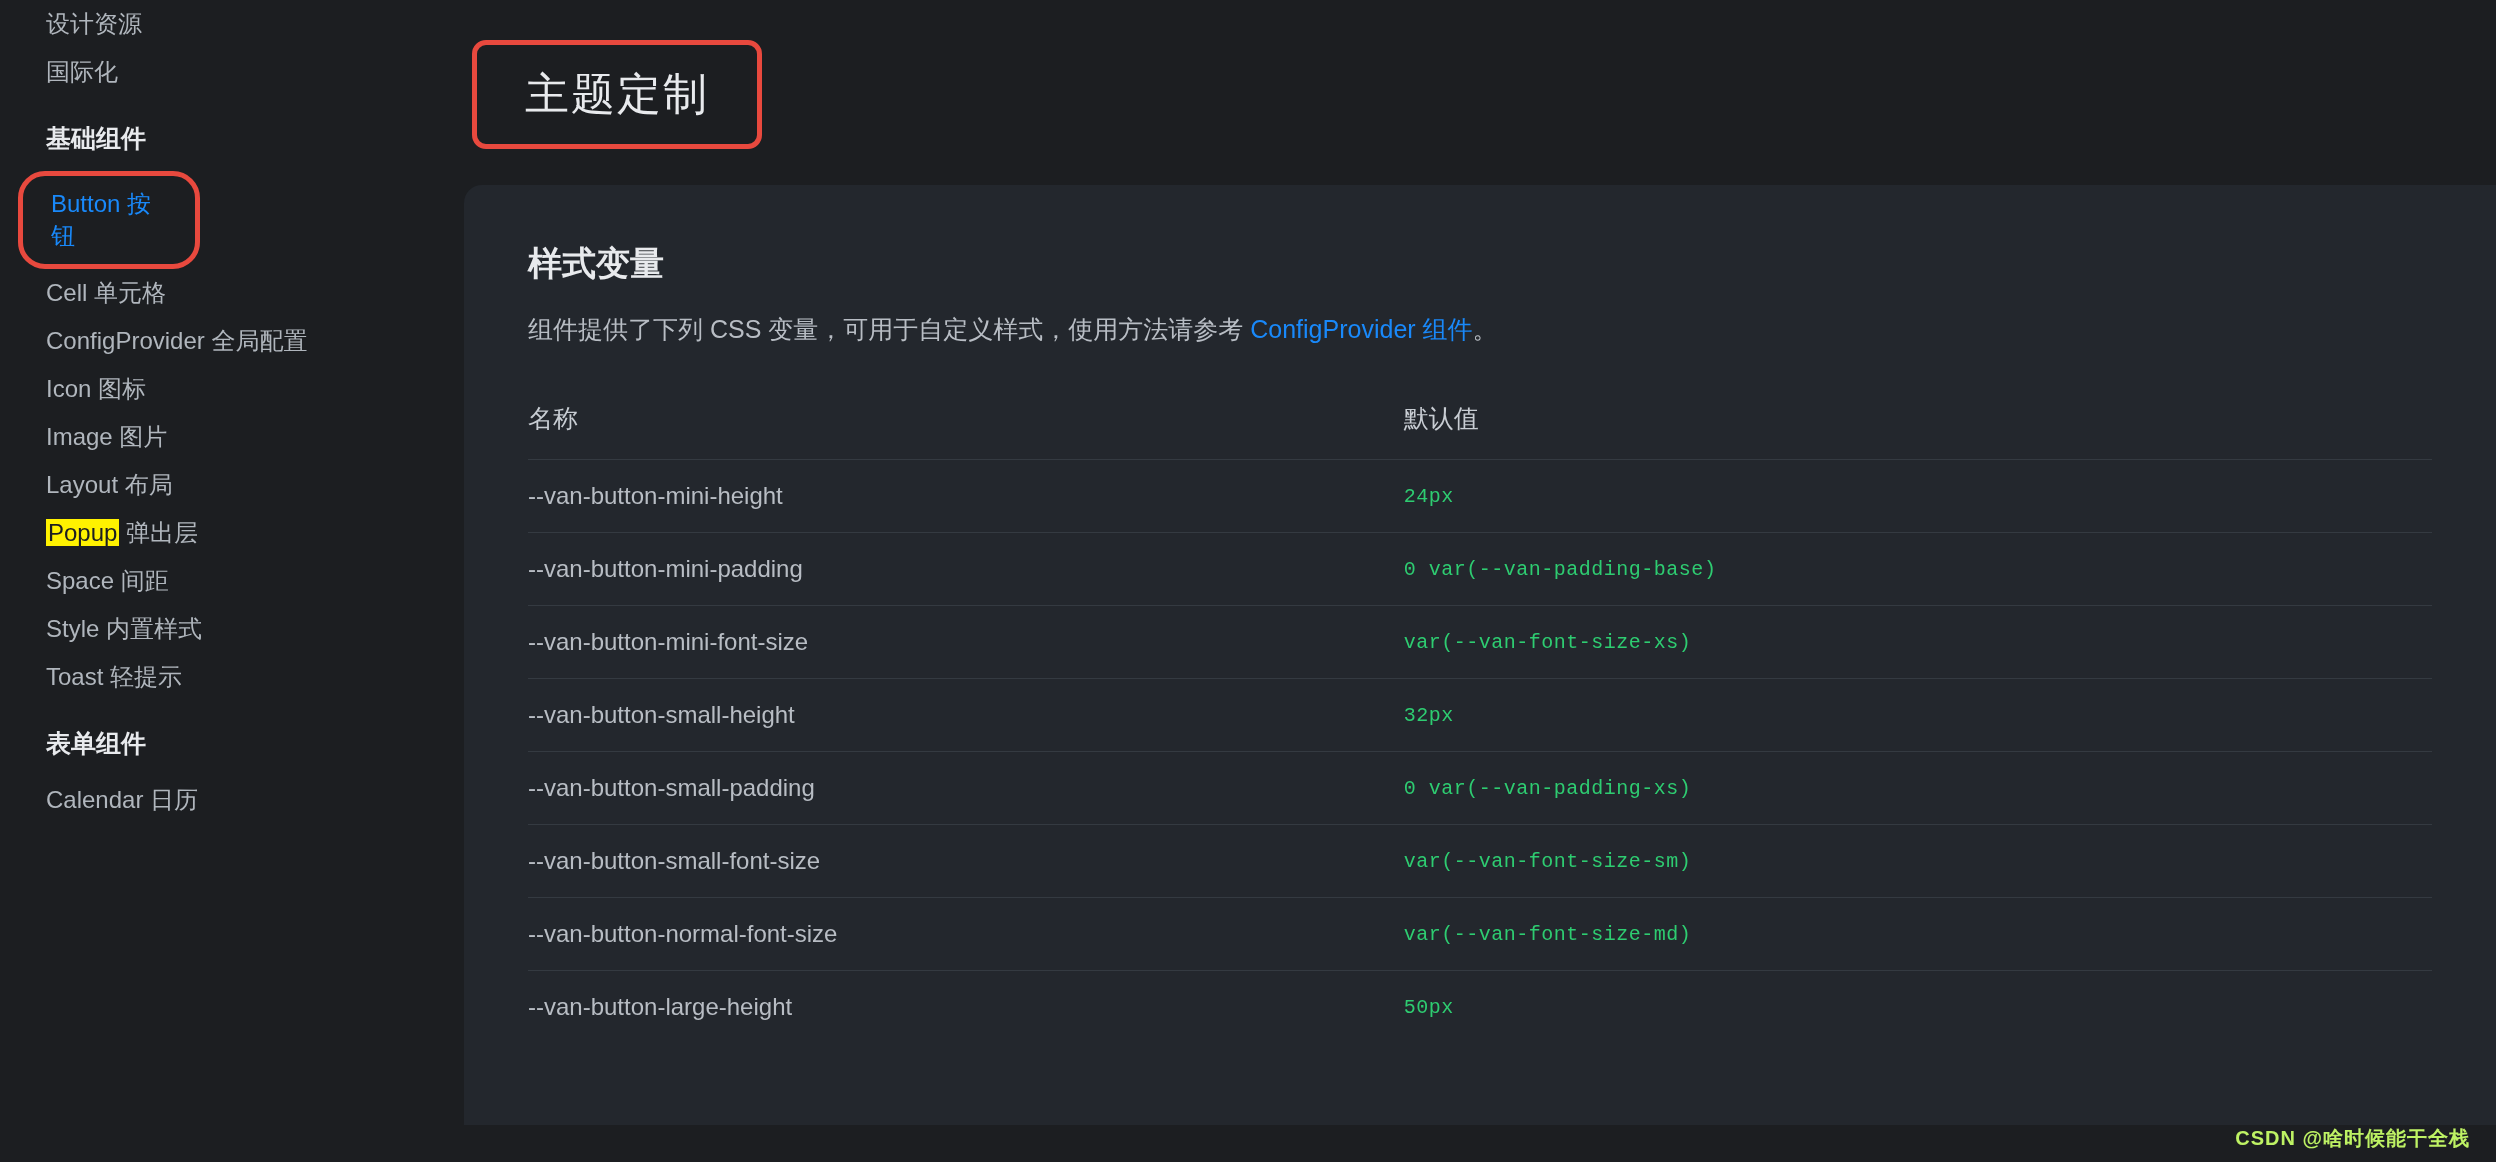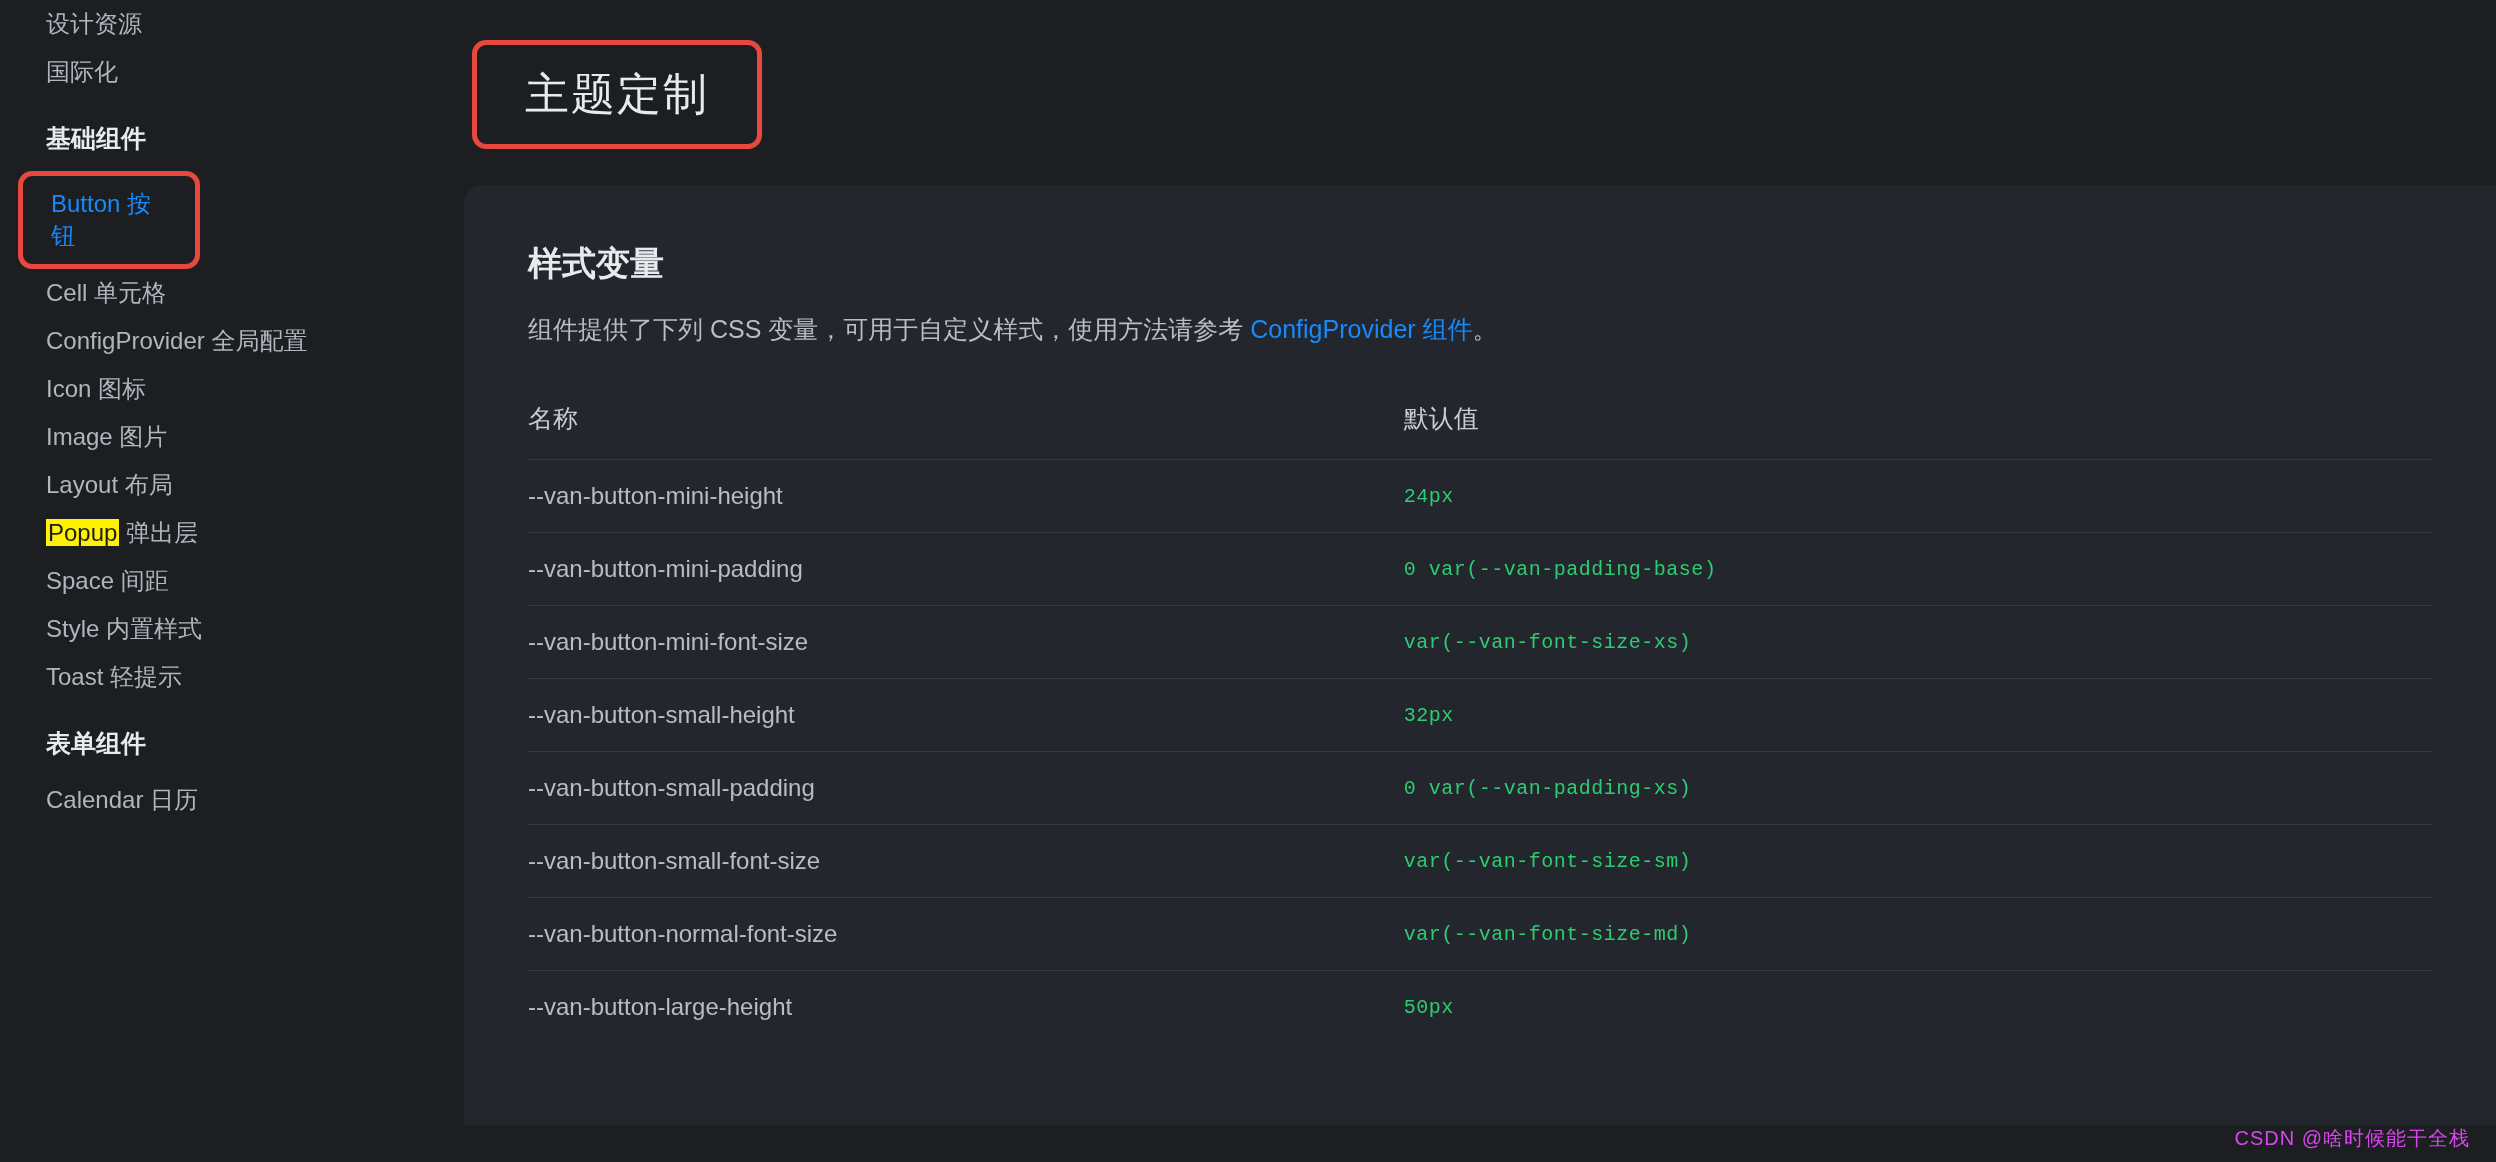--- a/index.html
+++ b/index.html
@@ -39,20 +39,21 @@
     color: #1989fa;
     position: relative;
   }
   .red-box {
     border: 5px solid #e8493e;
     border-radius: 14px;
   }
   .sidebar .red-box {
     margin: 0 220px 0 18px;
     padding: 12px 28px;
+    border-radius: 27px;
   }
   .highlight-token {
     background: #fff200;
     color: #1c1e21;
     padding: 0 2px;
   }
   .main {
     flex: 1;
     padding: 40px 0 0 0;
     background: #1c1e21;
@@ -121,23 +122,24 @@
     color: #2ecc71;
     font-family: "SFMono-Regular", Consolas, "Liberation Mono", Menlo, monospace;
     font-size: 20px;
     letter-spacing: 0.5px;
   }
   .watermark {
     position: absolute;
     right: 26px;
     bottom: 10px;
     font-size: 20px;
-    color: #d946ef;
+    color: #bef264;
     letter-spacing: 1px;
     z-index: 10;
+    font-weight: bold;
   }
 </style>
 </head>
 <body>
 
 <div class="app">
 
   <nav class="sidebar">
     <div id="sidebar-top">
         <div class="sidebar-item">设计资源</div>

